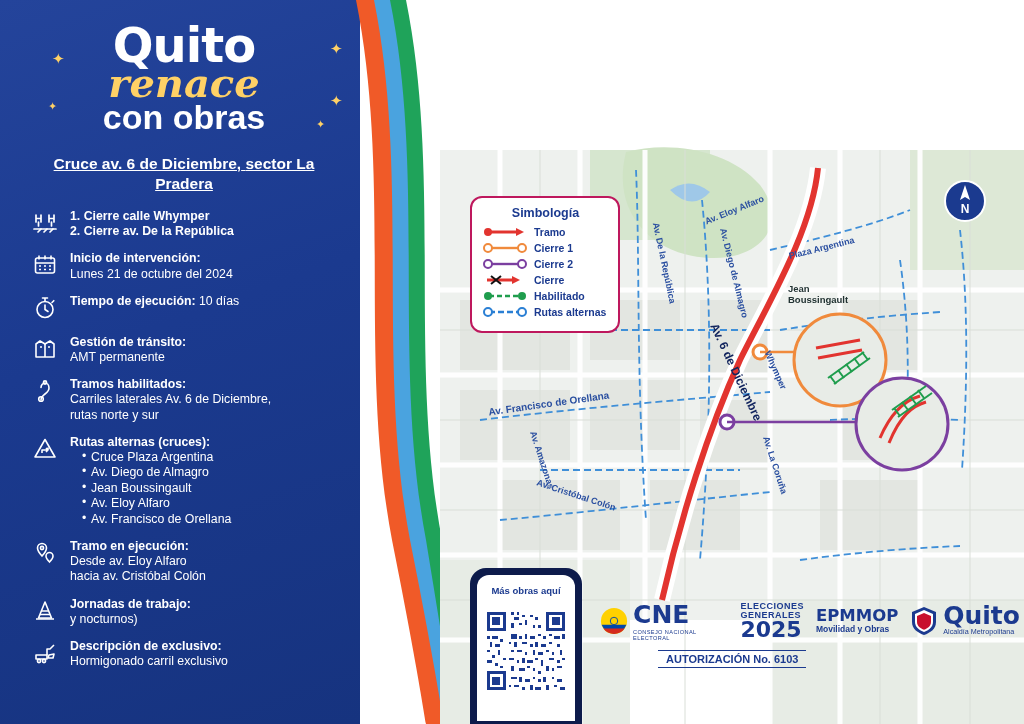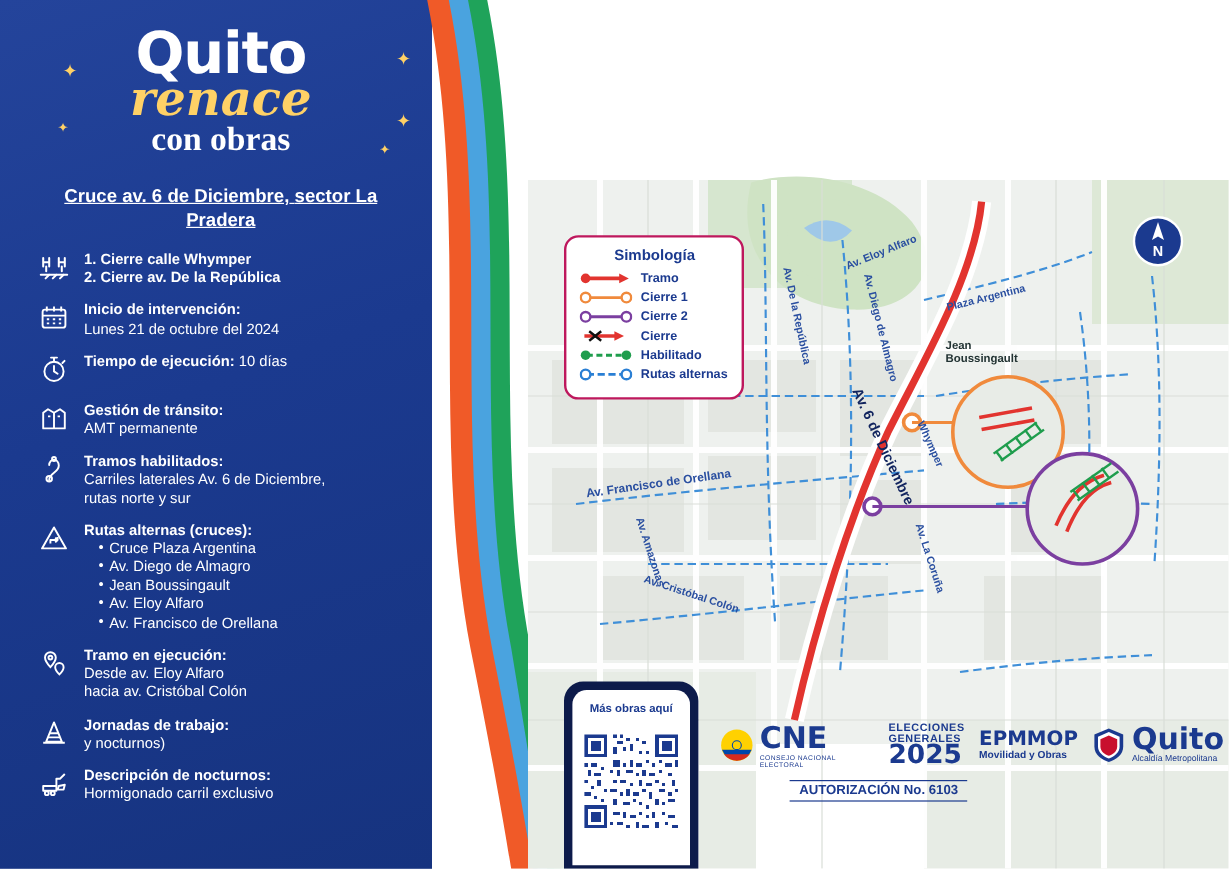--- a/index.html
+++ b/index.html
@@ -26,22 +26,22 @@
     font-family:"DejaVu Sans", sans-serif;
     font-weight:bold; font-size:48px; letter-spacing:-1px;
     line-height:46px; color:#ffffff;
   }
   .logo .renace{
     font-family:"DejaVu Serif", serif;
     font-style:italic; font-weight:bold; font-size:40px;
     line-height:38px; color:#ffd166; margin-top:-4px;
   }
   .logo .conobras{
-    font-family:Liberation Serif, serif;
-    font-weight:bold; font-size:28px; line-height:34px; color:#ffffff;
+    font-family:Liberation Sans, sans-serif;
+    font-weight:bold; font-size:34px; line-height:34px; color:#ffffff;
     margin-top:-2px;
   }
   .spark{ position:absolute; color:#ffd166; font-size:15px; }
   .s1{ left:22px; top:28px;} .s2{ left:300px; top:18px;} .s3{ left:300px; top:70px;}
   .s4{ left:18px; top:78px; font-size:11px;} .s5{ left:286px; top:96px; font-size:11px;}
 
   .subtitle{
     text-align:center; font-weight:bold; font-size:15.5px; line-height:20px;
     margin-top:14px; margin-bottom:14px; padding:0 6px;text-decoration:underline;
   }
@@ -321,21 +321,21 @@
             <g stroke="#fff" stroke-width="1.6" fill="none" stroke-linejoin="round">
               <path d="M4 19h11v-4H4z"></path>
               <circle cx="7" cy="21" r="1.6"></circle>
                 <circle cx="12" cy="21" r="1.6"></circle>
               <path d="M15 15V9h3l4-4"></path>
               <path d="M17 15l5-1-1 4h-5z"></path>
             </g>
           </svg>
         </span>
         <span class="txt">
-          <b class="line">Descripción de nocturnos:</b>
+          <b class="line">Descripción de exclusivo:</b>
           <span class="line">Hormigonado carril exclusivo</span>
         </span>
       </div>
 
     </div>
   </div>
 
   <div class="ribbons">
     <svg width="120" height="724" viewBox="0 0 120 724">
       <path d="M4 0 C 40 180, 6 360, 40 540 C 62 650, 70 700, 74 724 L 96 724 C 90 690, 82 640, 62 540 C 28 360, 62 180, 26 0 Z" fill="#f05a28"></path>

